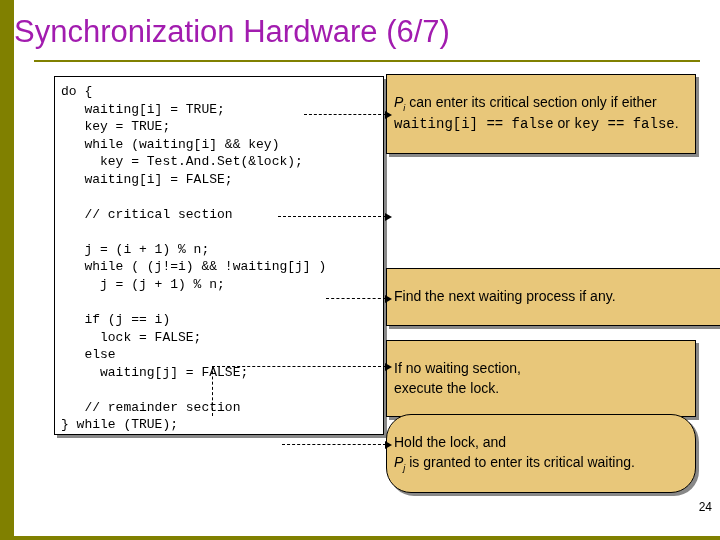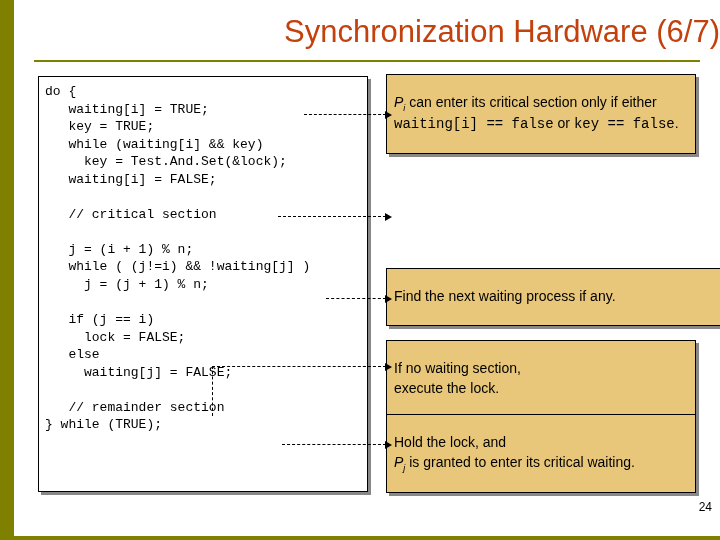--- a/index.html
+++ b/index.html
@@ -8,39 +8,39 @@
     height: 540px;
     background: #fff;
     font-family: Arial, sans-serif;
     position: relative;
     border-left: 14px solid #808000;
     border-bottom: 4px solid #808000;
     overflow: hidden;
   }
   .title {
     font-size: 31px;
-    text-align: right;
+    text-align: left;
     padding: 14px 0 10px 0;
-    color: #c2410c;
+    color: #a21caf;
   }
   .underline {
     height: 2px;
     background: #808000;
     margin: 0 20px 14px 20px;
   }
   .content {
     position: relative;
     height: 440px;
   }
   .code-box {
     position: absolute;
-    left: 24px;
+    left: 40px;
     top: 0;
     width: 330px;
-    height: 416px;
+    height: 359px;
     background: #fff;
     border: 1.5px solid #000;
     box-shadow: 3px 3px 0 #888;
     font-family: "Courier New", monospace;
     font-size: 13px;
     line-height: 1.35;
     padding: 6px 6px;
     white-space: pre;
     color: #000;
   }
@@ -54,21 +54,21 @@
     padding: 18px 7px;
     color: #000;
     width: 310px;
   }
   .note .mono { font-family: "Courier New", monospace; }
   .note sub { font-size: 9px; font-style: italic; }
   .n1 { left: 372px; top: -2px; }
   .n2 { left: 372px; top: 84px; }
   .n3 { left: 372px; top: 192px; width: 355px; }
   .n4 { left: 372px; top: 264px; }
-  .n5 { left: 372px; top: 338px; }
+  .n5 { left: 372px; top: 338px; border-radius: 25px; }
   .pagenum {
     position: absolute;
     right: 8px;
     bottom: 2px;
     font-size: 12px;
     color: #000;
     margin-left: 20px;
   }
   .arrow {
     position: absolute;

